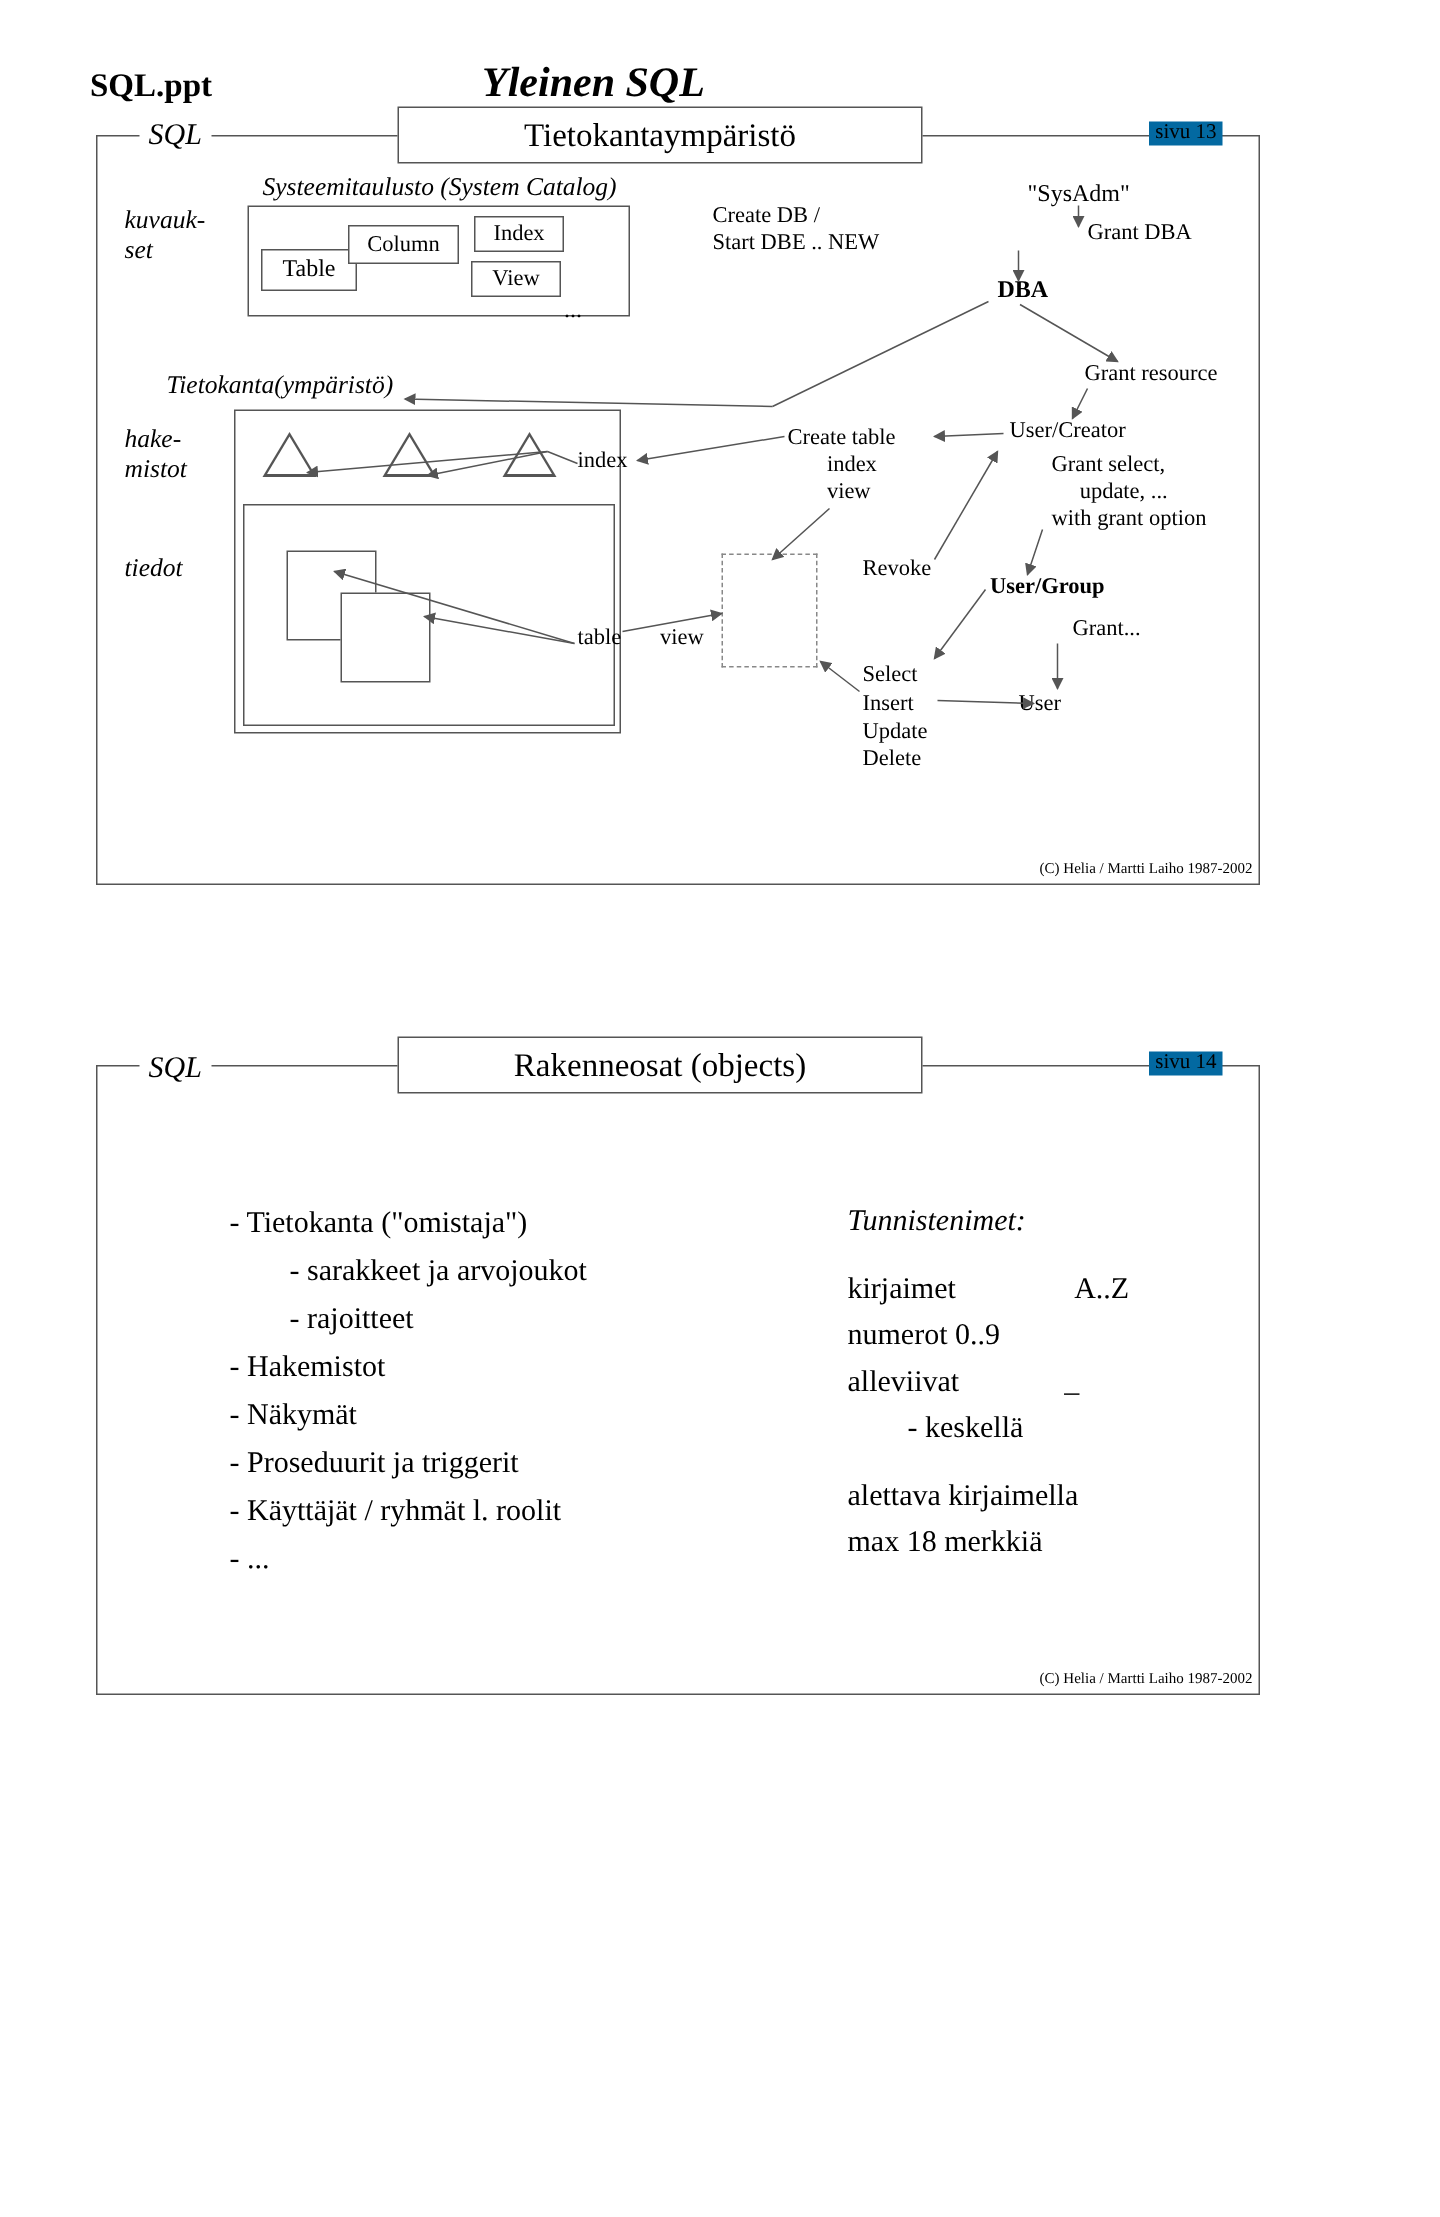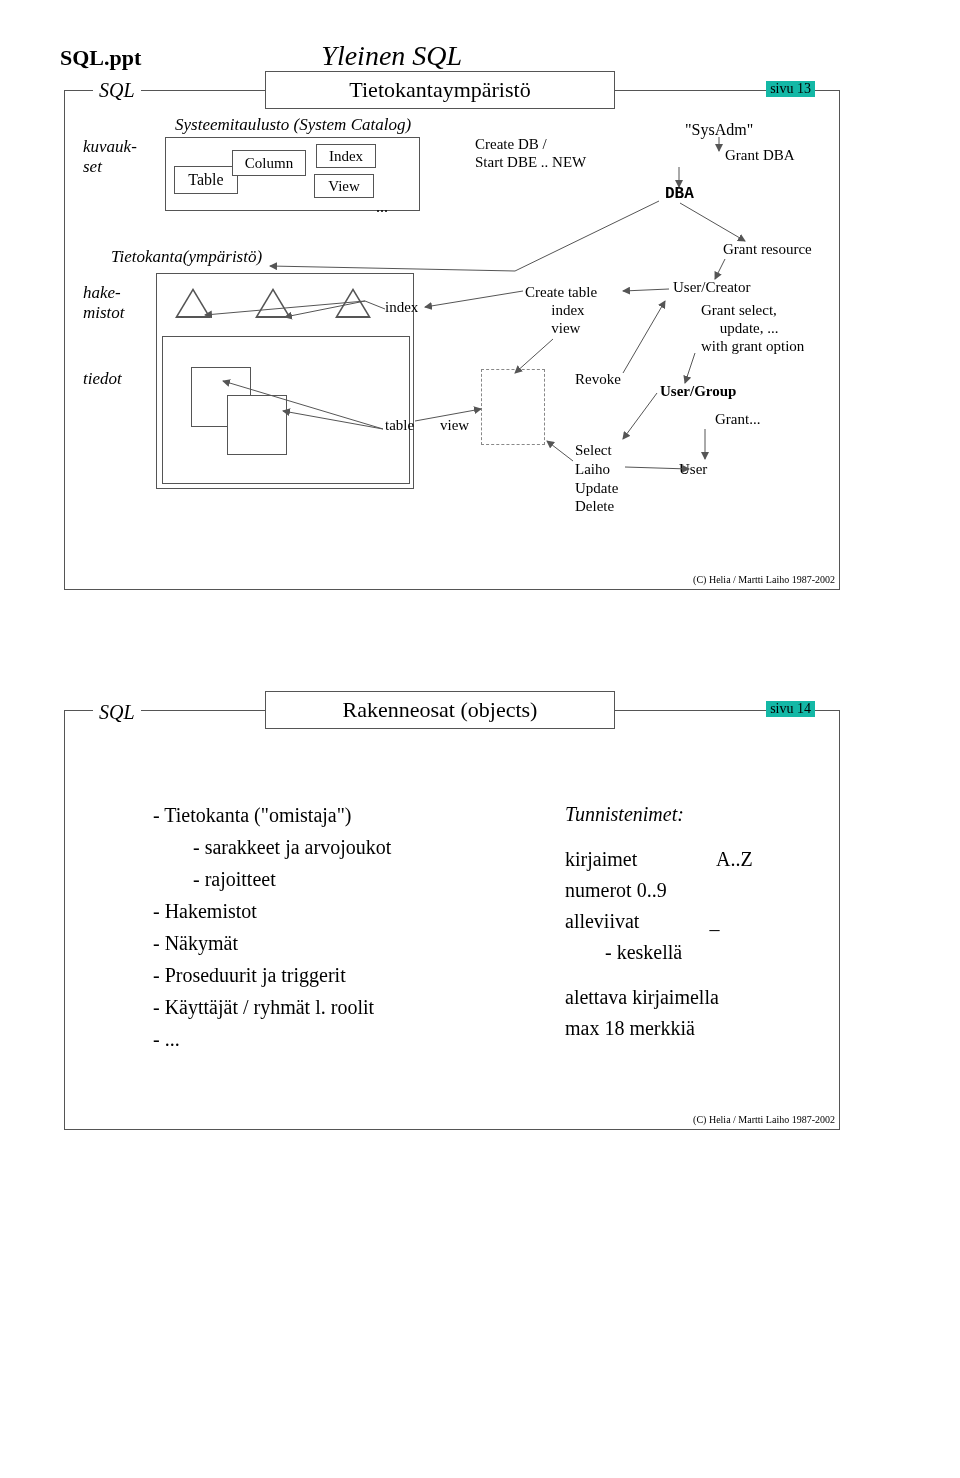--- a/index.html
+++ b/index.html
@@ -6,44 +6,44 @@
   body {
     margin: 0;
     background: #fff;
     font-family: "Times New Roman", Times, serif;
     color: #000;
     width: 960px;
   }
   .page { padding: 40px 48px 30px 60px; }
   .hdr-row { display: flex; align-items: baseline; margin-bottom: 18px; }
   .doc-title { font-size: 22px; font-weight: bold; }
-  .page-title { font-size: 28px; font-style: italic; font-weight: normal; margin-left: 180px; }
+  .page-title { font-size: 28px; font-style: italic; font-weight: bold; margin-left: 180px; }
   .bigbox { border: 1.5px solid #555; position: relative; width: 776px; margin-left: 4px; }
   .bigbox.first { height: 500px; }
   .bigbox.second { height: 420px; margin-top: 120px; }
   .sql-label { position: absolute; left: 28px; top: -12px; background: #fff; padding: 0 6px; font-style: italic; font-size: 20px; }
   .sql-label.second { top: -10px; }
   .box-title-wrap { position: absolute; left: 200px; top: -20px; border: 1.5px solid #555; background: #fff; padding: 5px 0; width: 350px; text-align: center; font-size: 22px; }
   .box-title-wrap.first { font-family: "Times New Roman", serif; }
   .box-title-wrap.second { width: 350px; }
-  .sivu { position: absolute; right: 24px; top: -10px; background: #14b8a6; padding: 0 4px; font-size: 14px; }
+  .sivu { position: absolute; right: 24px; top: -10px; background: #0369a1; padding: 0 4px; font-size: 14px; }
   .copyright { position: absolute; right: 4px; bottom: 4px; font-size: 10px; }
   
   .s1 .systitle { position: absolute; left: 110px; top: 24px; font-style: italic; font-size: 17px; }
   .s1 .kuvaukset { position: absolute; left: 18px; top: 46px; font-style: italic; font-size: 17px; width: 70px; }
   .s1 .catbox { position: absolute; left: 100px; top: 46px; width: 255px; height: 74px; border: 1.5px solid #555; }
   .s1 .tablebox { position: absolute; left: 8px; top: 28px; width: 64px; height: 28px; border: 1.5px solid #555; background: #fff; text-align: center; font-size: 16px; padding-top: 4px; }
   .s1 .colbox   { position: absolute; left: 66px; top: 12px; width: 74px; height: 26px; border: 1.5px solid #555; background: #fff; text-align: center; font-size: 15px; padding-top: 4px; }
   .s1 .indexbox2{ position: absolute; left: 150px; top: 6px; width: 60px; height: 24px; border: 1.5px solid #555; background: #fff; text-align: center; font-size: 15px; padding-top: 3px; }
   .s1 .viewbox  { position: absolute; left: 148px; top: 36px; width: 60px; height: 24px; border: 1.5px solid #555; background: #fff; text-align: center; font-size: 15px; padding-top: 3px; }
   .s1 .dots { position: absolute; left: 210px; top: 60px; font-size: 16px; }
   .s1 .create-db { position: absolute; left: 410px; top: 44px; font-size: 15px; line-height: 1.2; }
   .s1 .sysadm { position: absolute; left: 620px; top: 30px; font-size: 16px; }
   .s1 .grantdba { position: absolute; left: 660px; top: 56px; font-size: 15px; }
-  .s1 .dba { position: absolute; left: 600px; top: 94px; font-size: 16px; font-weight: bold; font-family: Liberation Mono, monospace; }
+  .s1 .dba { position: absolute; left: 600px; top: 94px; font-size: 16px; font-weight: bold; }
   .s1 .grantres { position: absolute; left: 658px; top: 150px; font-size: 15px; }
   .s1 .tietoenv { position: absolute; left: 46px; top: 156px; font-style: italic; font-size: 17px; }
   .s1 .hake   { position: absolute; left: 18px; top: 192px; font-style: italic; font-size: 17px; width: 70px; }
   .s1 .tiedot { position: absolute; left: 18px; top: 278px; font-style: italic; font-size: 17px; }
   .s1 .envouter { position: absolute; left: 91px; top: 182px; width: 258px; height: 216px; border: 1.5px solid #555; }
   .s1 .envinner { position: absolute; left: 5px; top: 62px; width: 248px; height: 148px; border: 1.5px solid #555; }
   .s1 .triwrap { position: absolute; }
   .s1 .triangle { width: 0; height: 0; border-left: 18px solid transparent; border-right: 18px solid transparent; border-bottom: 30px solid #555; position: relative; }
   .s1 .triangle::after { content: ""; position: absolute; left: -15px; top: 3px; border-left: 15px solid transparent; border-right: 15px solid transparent; border-bottom: 25px solid #fff; }
   .s1 .sq { position: absolute; width: 60px; height: 60px; border: 1.5px solid #555; background: #fff; }
@@ -130,21 +130,21 @@
     <div class="dashbox"></div>
 
     <div class="createtable">
       <span>Create table</span><br>
       &nbsp;&nbsp;&nbsp;&nbsp;&nbsp;&nbsp;&nbsp;<span>index</span><br>
       &nbsp;&nbsp;&nbsp;&nbsp;&nbsp;&nbsp;&nbsp;<span>view</span>
     </div>
     <div class="revoke">Revoke</div>
     <div class="select4">
       <span>Select</span><br>
-      <span>Laiho</span><br>
+      <span>Insert</span><br>
       <span>Update</span><br>
       <span>Delete</span>
     </div>
     <div class="usercreator">User/Creator</div>
     <div class="grantsel">
       <span>Grant select,</span><br>
       &nbsp;&nbsp;&nbsp;&nbsp;&nbsp;<span>update, ...</span><br>
       <span>with grant option</span>
     </div>
     <div class="usergroup">User/Group</div>

